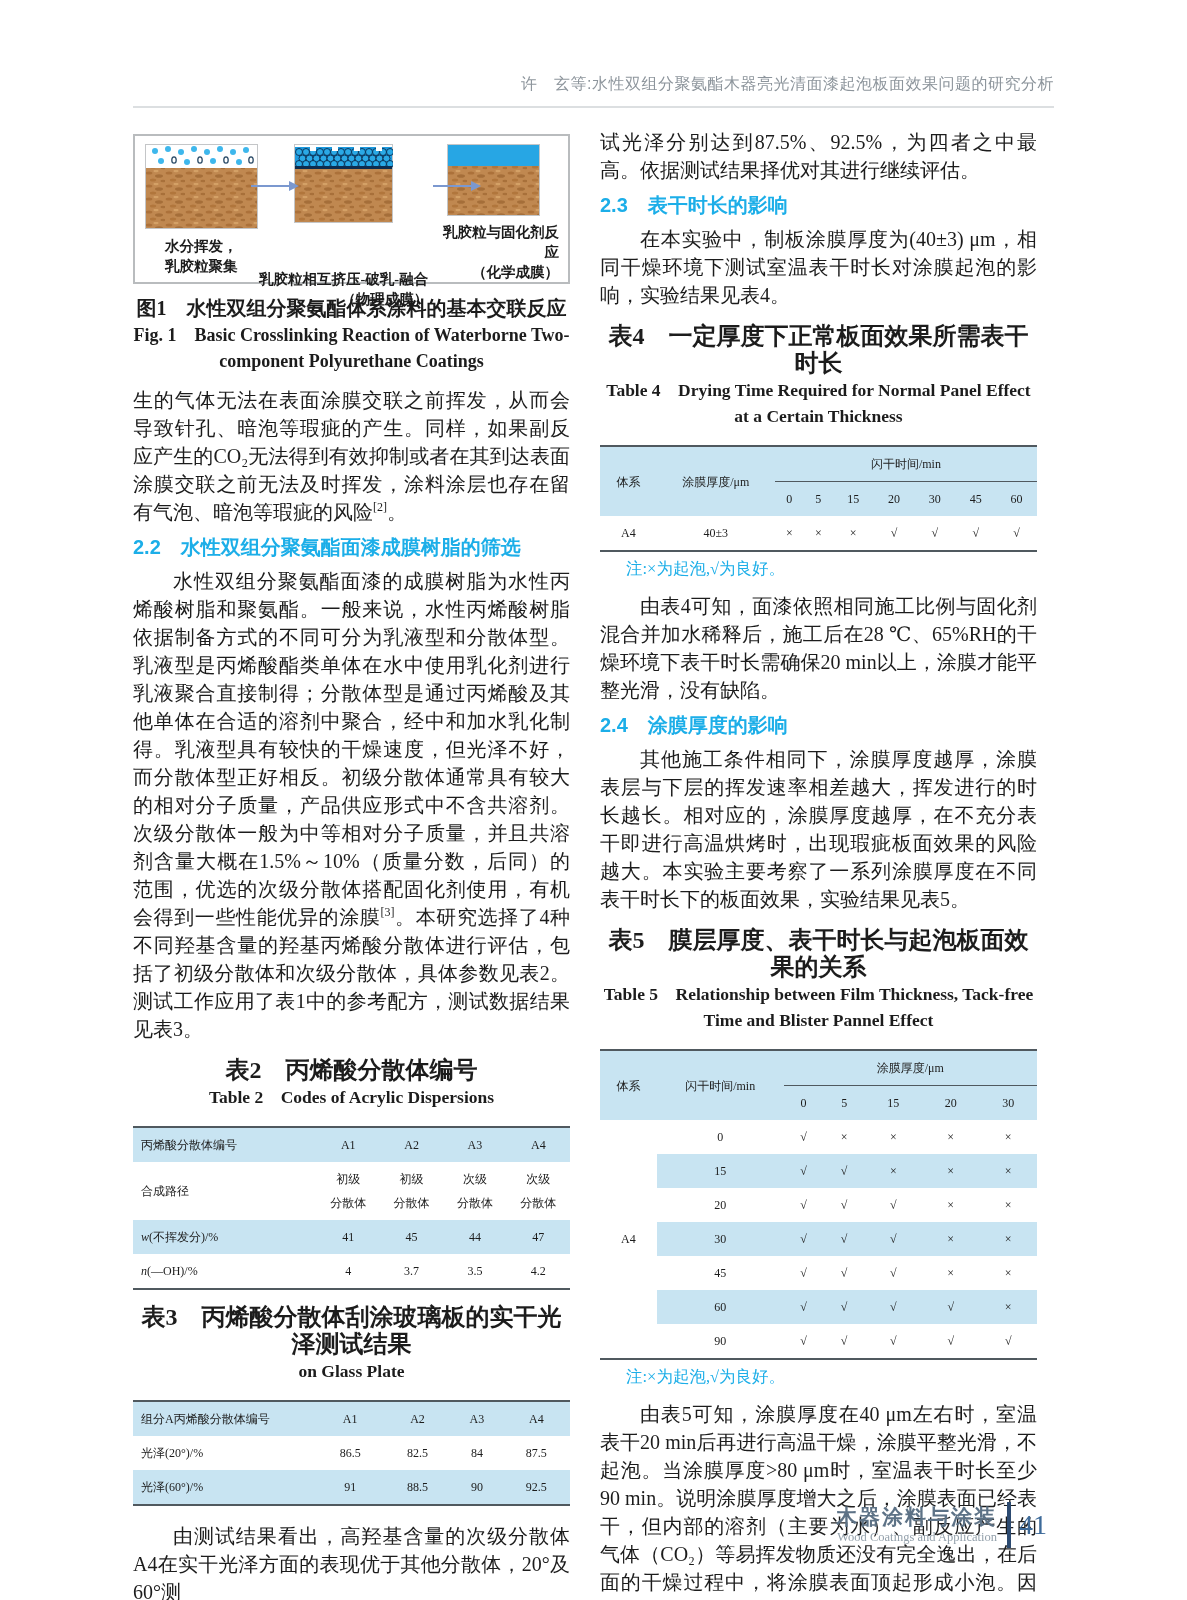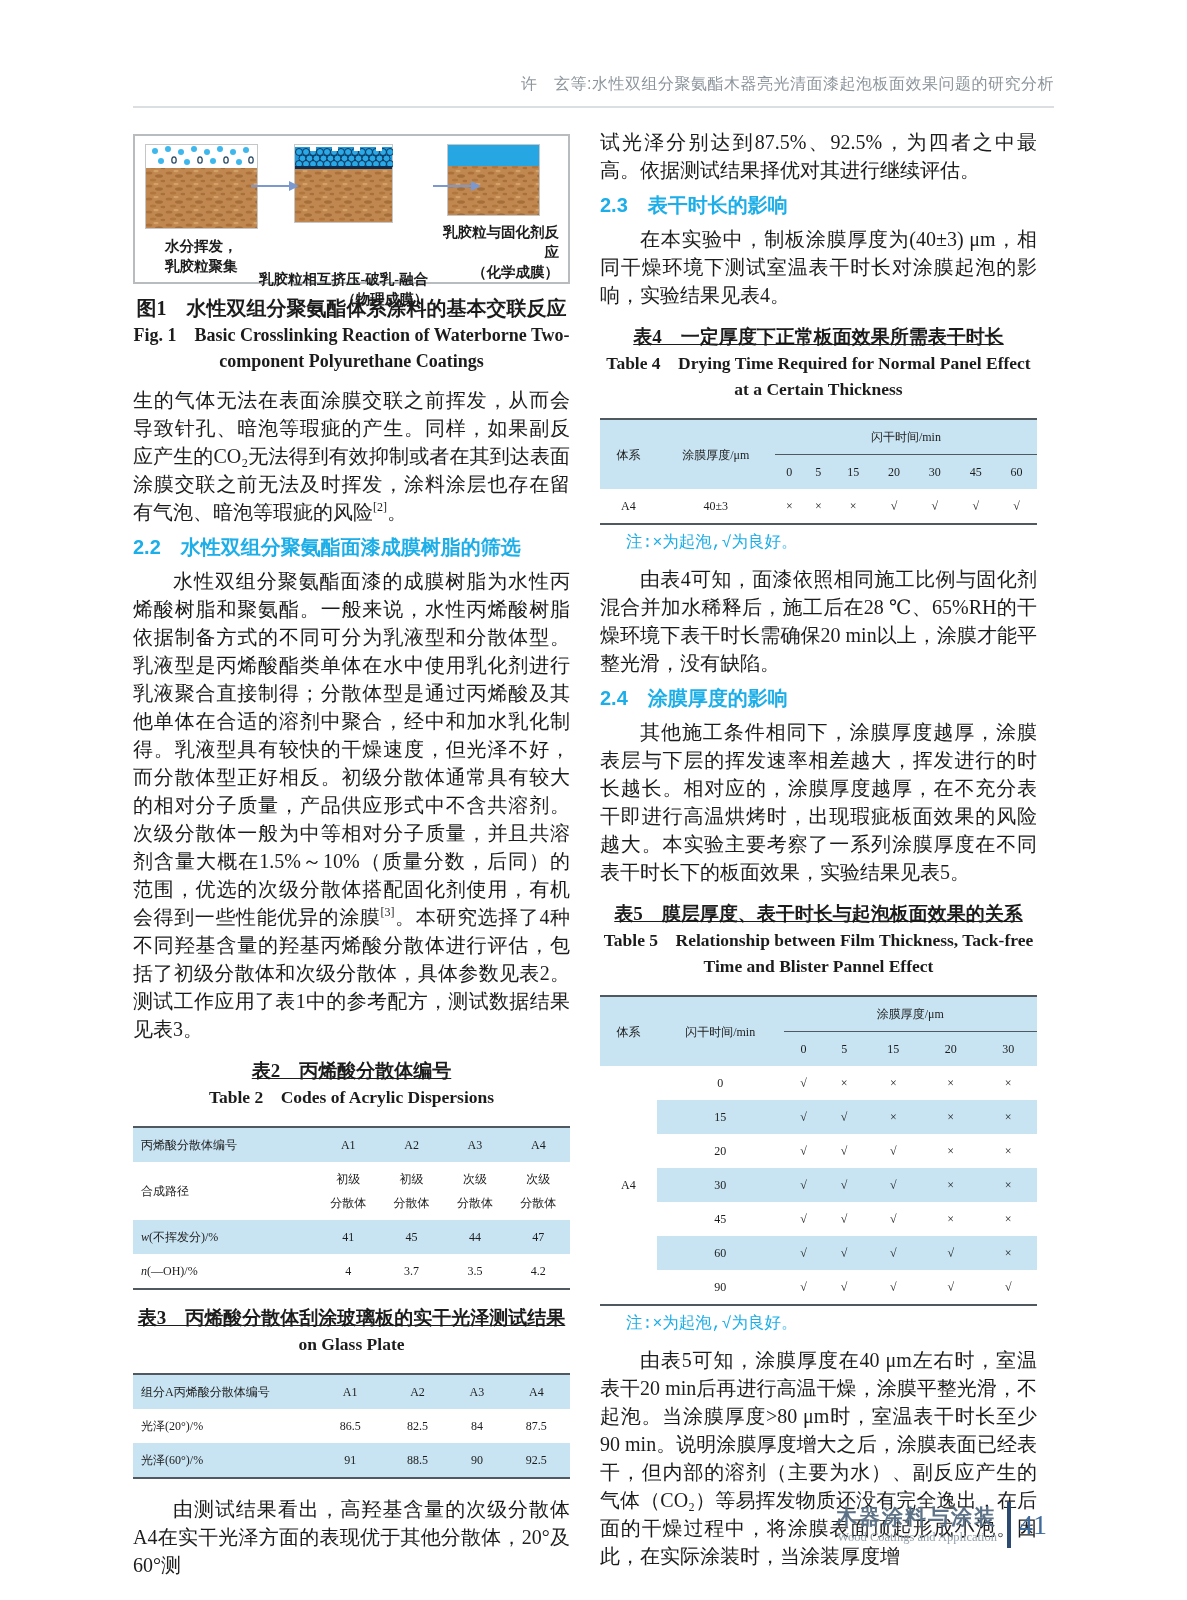--- a/index.html
+++ b/index.html
@@ -44,35 +44,35 @@
     line-height:20px; white-space:pre-line;
   }
   .arrow { position:absolute; top:44px; }
   .a1 { left:114px; } .a2 { left:296px; }
   .fig-cap { margin-top:10px; text-align:center; }
   .cap-zh { font-size:20px; font-weight:bold; line-height:28px; }
   .cap-en { font-size:18px; font-weight:bold; line-height:26px; }
 
   
   .tbl-title { margin-top:14px; text-align:center; }
-  .tt-zh { font-size:19px; font-weight:bold; line-height:27px;text-decoration:underline; }
+  .tt-zh { font-size:24px; font-weight:bold; line-height:27px; }
   .tt-en { font-size:17.5px; font-weight:bold; line-height:26px; }
   table.tbl {
     margin-top:16px; width:100%; border-collapse:collapse;
     border-top:2px solid #50595f; border-bottom:2px solid #50595f;
     font-size:12px;
   }
   table.tbl th, table.tbl td { padding:5px 3px; text-align:center; font-weight:normal; line-height:24px; }
   table.tbl th.rowlab { text-align:left; padding-left:8px; }
   .stripe, .band th { background:#c8e4f2; }
   th.span-head { border-bottom:1px solid #50595f; }
   .pre { white-space:pre-line; }
   .tbl-note {
     margin-top:6px; padding-left:26px; color:#1caee8; font-size:16.5px;
-    font-family:Liberation Mono, monospace;
+    font-family:Liberation Serif, serif;
   }
   .t2 th.rowlab, .t3 th.rowlab { width:42%; }
   .t4 td, .t4 th { padding:6px 2px; }
   .t5 td, .t5 th { padding:4px 2px; } .gap12 { height:12px; } .gap16 { height:16px; }
 
   
   .footer { position:absolute; right:140px; bottom:52px; display:flex; align-items:center; }
   .footer-text { text-align:right; margin-right:10px; }
   .footer-zh { font-size:21px; font-weight:bold; color:#5d7286; letter-spacing:2px; line-height:24px; }
   .footer-en { font-size:12.5px; color:#93a0ab; line-height:16px; }

